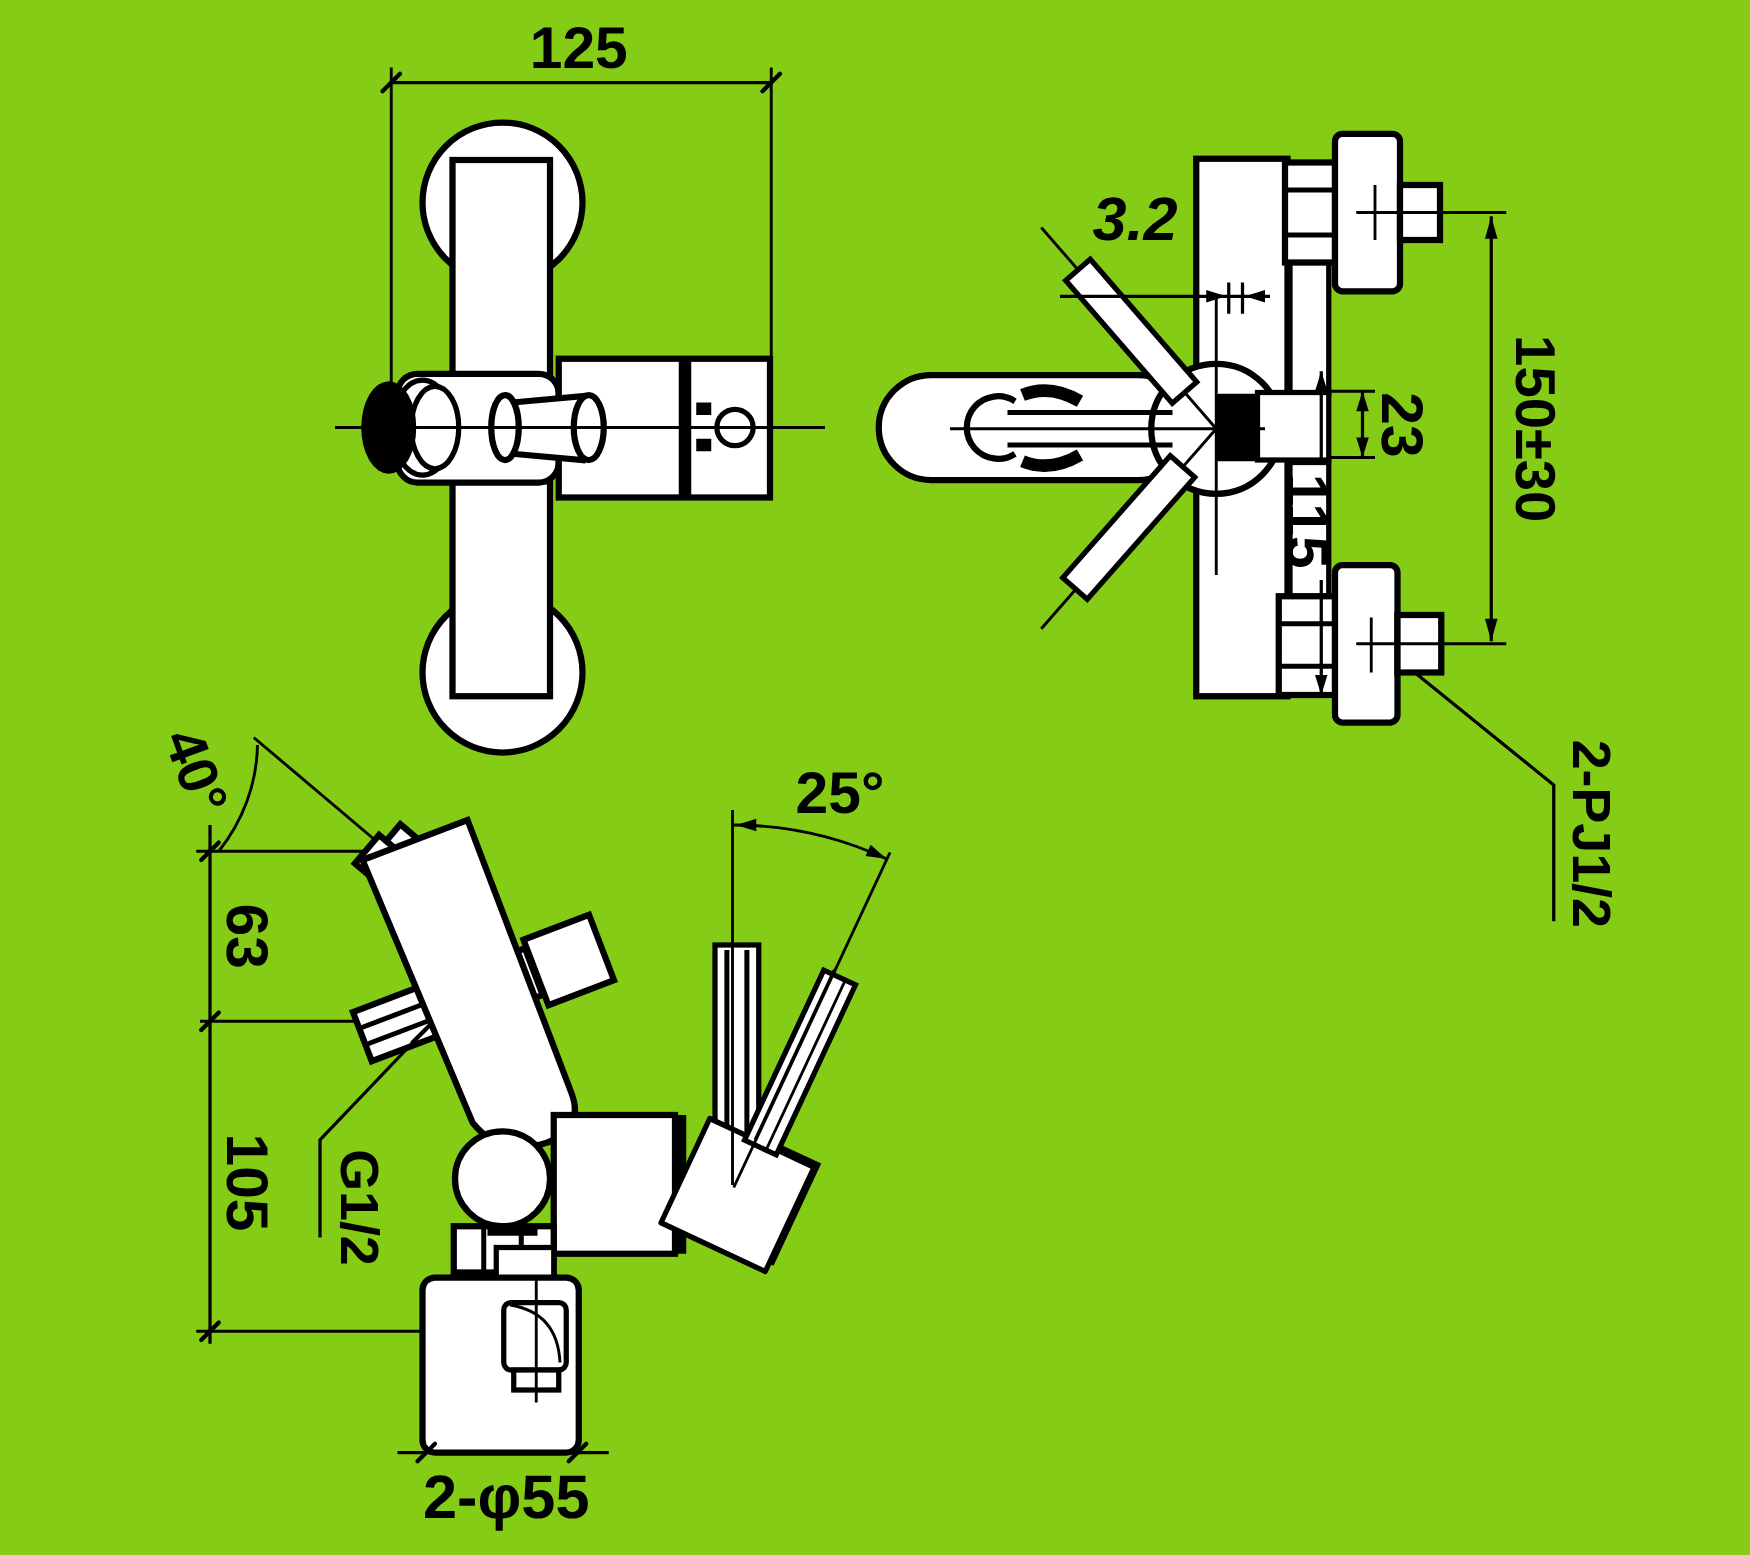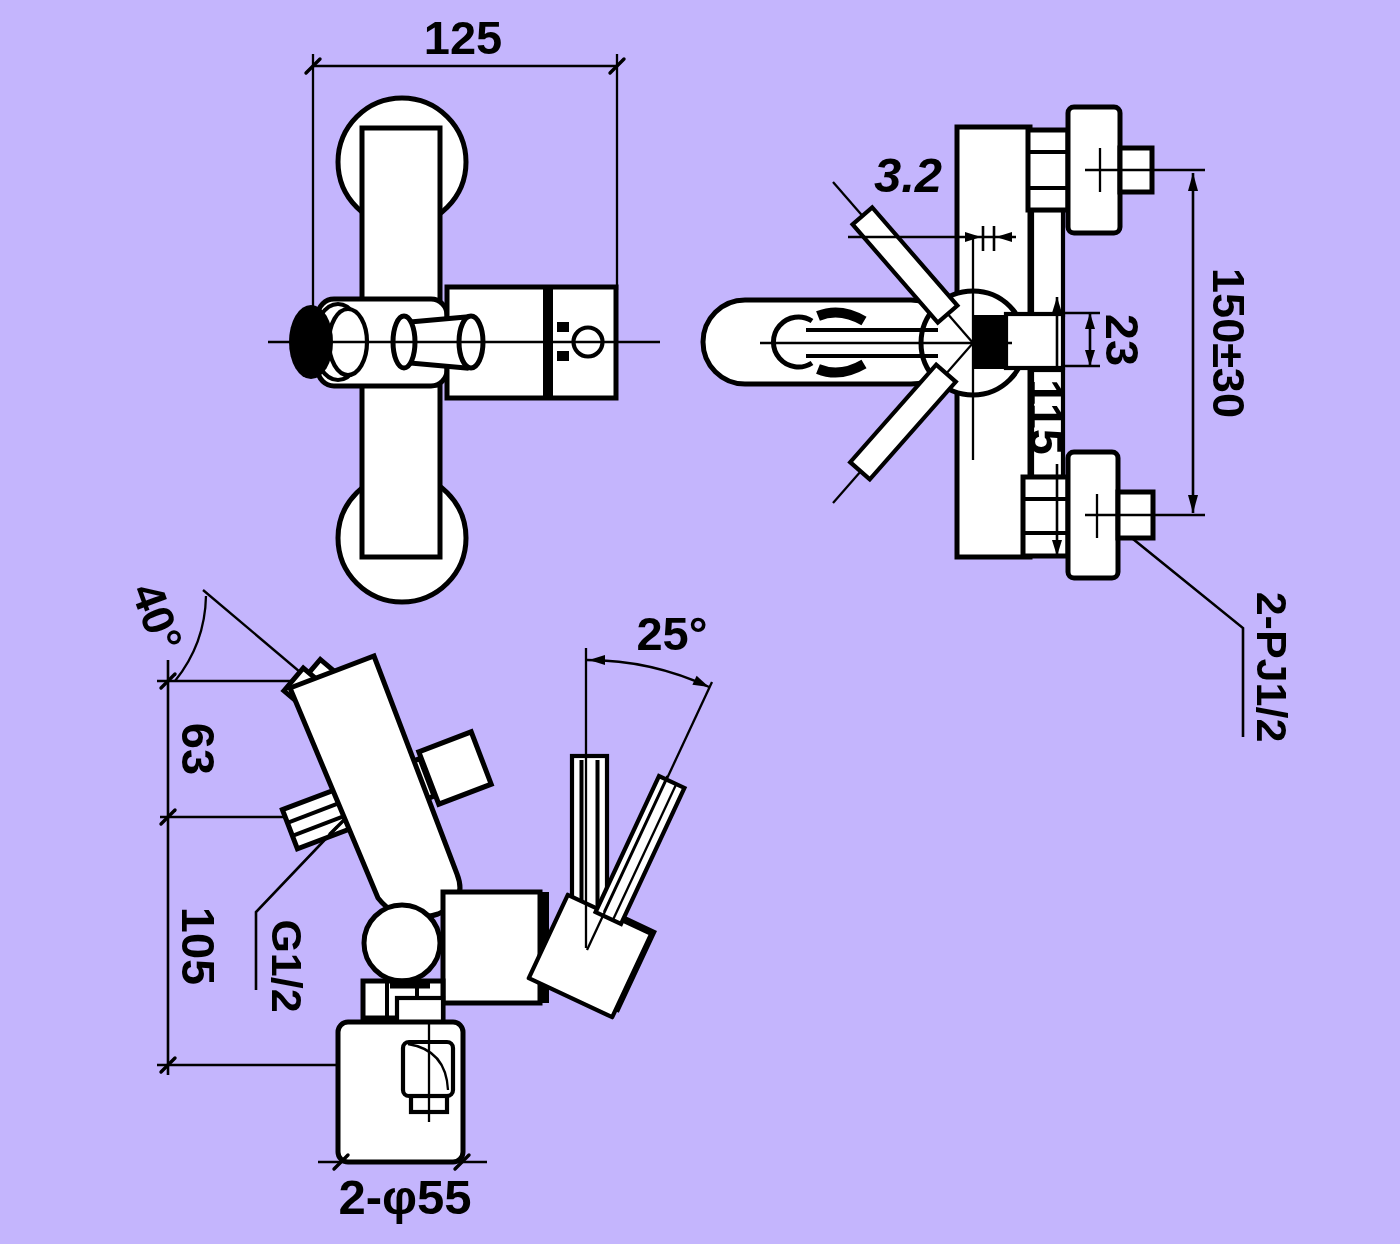--- a/index.html
+++ b/index.html
@@ -1,17 +1,17 @@
 <!DOCTYPE html>
 <html><head>
 <meta charset="utf-8">
 <style>
   html,body{margin:0;padding:0;background:#ffffff;}
   #stage{
-    width:1400px;height:1244px;background:#c4b5fd;position:relative;overflow:hidden;
+    width:1400px;height:1244px;background:#84cc16;position:relative;overflow:hidden;
     font-family:"Liberation Sans",sans-serif;
   }
   svg{display:block;}
   .o  {fill:#ffffff;stroke:#000000;stroke-width:5;stroke-linejoin:miter;}
   .o4 {fill:#ffffff;stroke:#000000;stroke-width:4.2;}
   .nf {fill:none;stroke:#000000;stroke-width:5;}
   .thin{fill:none;stroke:#000000;stroke-width:2.3;}
   .dim {fill:none;stroke:#000000;stroke-width:2.6;}
   .med {fill:none;stroke:#000000;stroke-width:4;}
   .tick{fill:none;stroke:#000000;stroke-width:3.4;stroke-linecap:round;}

